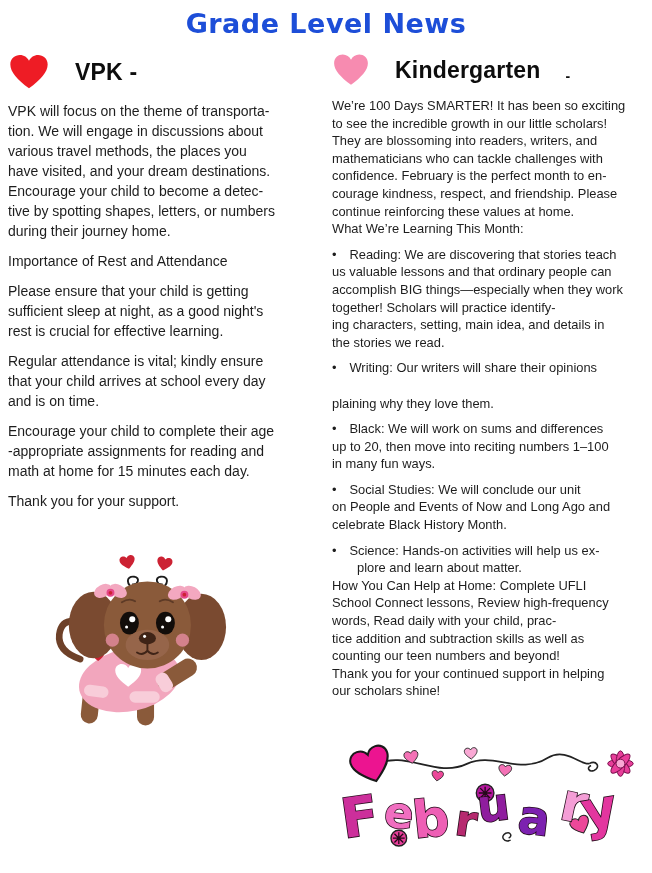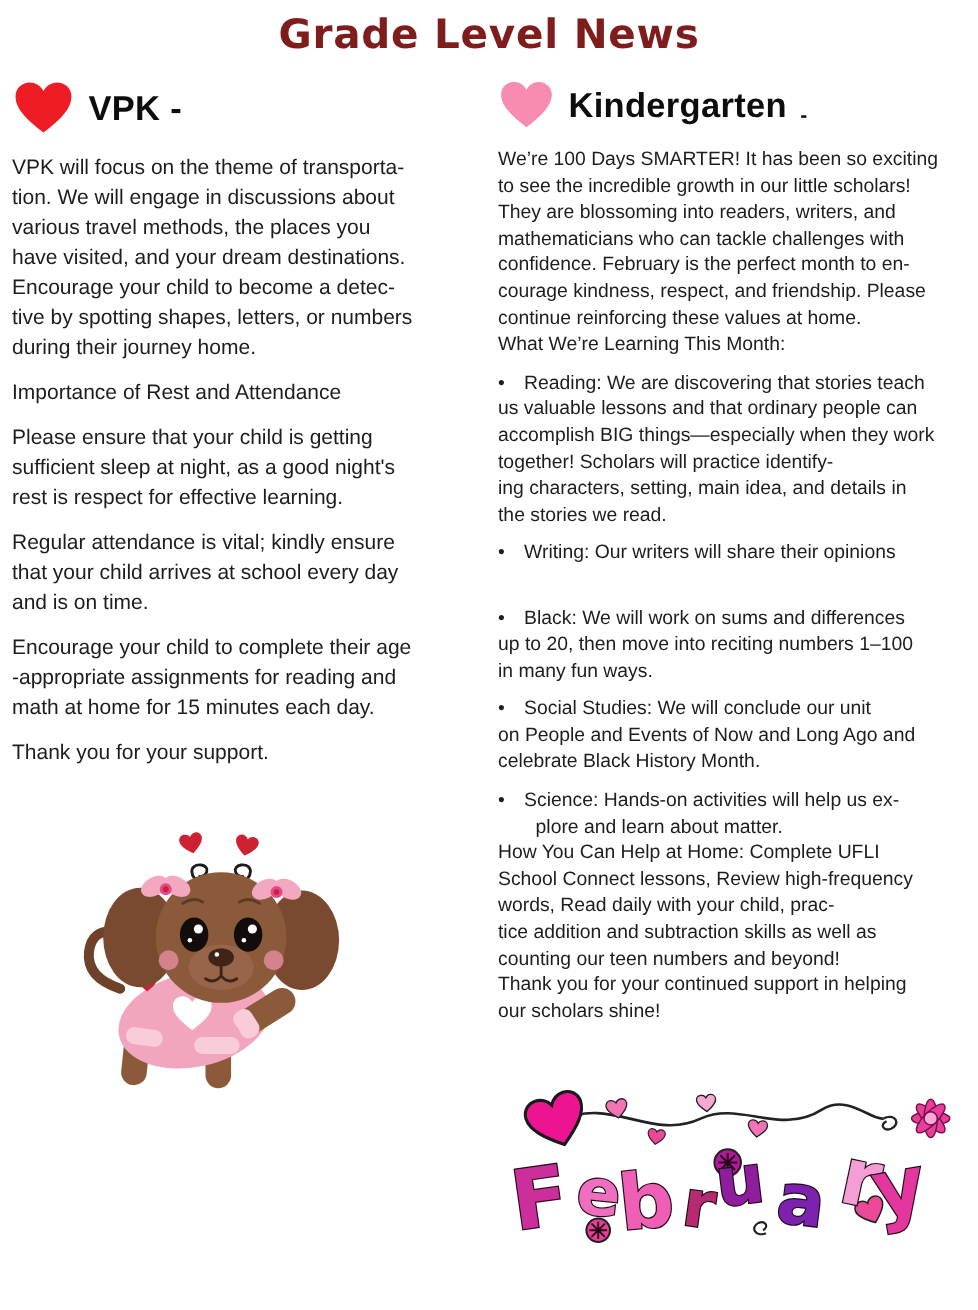--- a/index.html
+++ b/index.html
@@ -3,27 +3,27 @@
 <meta charset="utf-8">
 <style>
   html,body{margin:0;padding:0;background:#ffffff;}
   .page{
     position:relative;width:652px;height:873px;background:#ffffff;
     font-family:"Liberation Sans","DejaVu Sans",sans-serif;color:#1d1d1d;
     overflow:hidden;
   }
   .title{
     text-align:center;font-family:"DejaVu Sans",sans-serif;font-weight:800;
-    font-size:27px;letter-spacing:.5px;color:#7f1d1d;margin:0;padding-top:8px;
+    font-size:27px;letter-spacing:.5px;color:#1d4ed8;margin:0;padding-top:8px;
   }
   .columns{display:flex;gap:14px;padding:0 6px 0 8px;}
   .col{flex:none;}
   .col-left{width:310px;}
   .col-right{width:316px;}
-  .heading-row{display:flex;align-items:center;gap:9px;margin:14px 0 10px 0;}
+  .heading-row{display:flex;align-items:center;gap:25px;margin:14px 0 10px 0;}
   .heading-text{font-size:23px;font-weight:bold;color:#0d0d0d;letter-spacing:.2px;}
   .heading-dash{font-size:14px;font-weight:bold;color:#0d0d0d;align-self:flex-end;padding-bottom:3px;}
   .heart-svg{flex:none;display:block;}
   .left-body{font-size:14px;line-height:20px;}
   .left-body .para{margin:0 0 10px 0;}
   .right-body{font-size:12.9px;line-height:17.6px;}
   .block{margin:0;}
   .block.gap{margin-top:8px;}
   .b{font-weight:normal;}
   .puppy-wrap{margin:42px 0 0 34px;}
@@ -47,21 +47,21 @@
       <div class="heading-row">
         <svg class="heart-svg" width="42" height="38" viewBox="0 0 36 32">
           <path d="M18 30 C8 22.5 2 16 2 9.5 C2 4.4 6 1.4 10.2 1.4 C13.7 1.4 16.6 3.4 18 6.4 C19.4 3.4 22.3 1.4 25.8 1.4 C30 1.4 34 4.4 34 9.5 C34 16 28 22.5 18 30 Z" fill="#ee1c25"></path>
         </svg>
         <span class="heading-text">VPK -</span>
       </div>
 
       <div class="left-body">
         <p class="para"><span>VPK will focus on the theme of transporta-</span><br><span>tion. We will engage in discussions about</span><br><span>various travel methods, the places you</span><br><span>have visited, and your dream destinations.</span><br><span>Encourage your child to become a detec-</span><br><span>tive by spotting shapes, letters, or numbers</span><br><span>during their journey home.</span></p>
         <p class="para"><span>Importance of Rest and Attendance</span></p>
-        <p class="para"><span>Please ensure that your child is getting</span><br><span>sufficient sleep at night, as a good night's</span><br><span>rest is respect for effective learning.</span></p>
+        <p class="para"><span>Please ensure that your child is getting</span><br><span>sufficient sleep at night, as a good night's</span><br><span>rest is crucial for effective learning.</span></p>
         <p class="para"><span>Regular attendance is vital; kindly ensure</span><br><span>that your child arrives at school every day</span><br><span>and is on time.</span></p>
         <p class="para"><span>Encourage your child to complete their age</span><br><span>-appropriate assignments for reading and</span><br><span>math at home for 15 minutes each day.</span></p>
         <p class="para"><span>Thank you for your support.</span></p>
       </div>
 
       <div class="puppy-wrap">
         <svg width="190" height="180" viewBox="0 0 200 190">
 
           <path d="M40,112 Q16,104 18,86 Q20,70 36,72 Q48,74 46,85 Q44,94 35,92" stroke="#6e4129" stroke-width="7" fill="none" stroke-linecap="round"></path>
 
@@ -130,21 +130,21 @@
         <svg class="heart-svg" width="38" height="34" viewBox="0 0 36 32">
           <path d="M18 30 C8 22.5 2 16 2 9.5 C2 4.4 6 1.4 10.2 1.4 C13.7 1.4 16.6 3.4 18 6.4 C19.4 3.4 22.3 1.4 25.8 1.4 C30 1.4 34 4.4 34 9.5 C34 16 28 22.5 18 30 Z" fill="#f78bb0"></path>
         </svg>
         <span class="heading-text">Kindergarten</span>
         <span class="heading-dash">-</span>
       </div>
 
       <div class="right-body">
         <div class="block"><span class="b">We’re 100 Days SMARTER!</span><span> It has been so exciting</span><br><span>to see the incredible growth in our little scholars!</span><br><span>They are blossoming into readers, writers, and</span><br><span>mathematicians who can tackle challenges with</span><br><span>confidence. February is the perfect month to en-</span><br><span>courage kindness, respect, and friendship. Please</span><br><span>continue reinforcing these values at home.</span><br><span class="b">What We’re Learning This Month:</span></div>
         <div class="block gap"><span>•  </span><span class="b">Reading:</span><span> We are discovering that stories teach</span><br><span>us valuable lessons and that ordinary people can</span><br><span>accomplish BIG things—especially when they work</span><br><span>together! Scholars will practice identify-</span><br><span>ing </span><span class="b">characters, setting, main idea, and details</span><span> in</span><br><span>the stories we read.</span></div>
-        <div class="block gap"><span>•  </span><span class="b">Writing:</span><span> Our writers will share their opinions</span><br><br></div>
+        <div class="block gap"><span>•  </span><span class="b">Writing:</span><span> Our writers will share their opinions</span><br><br><span>plaining why they love them.</span></div>
         <div class="block gap"><span>•  </span><span class="b">Black:</span><span> We will work on </span><span class="b">sums and differences</span><br><span class="b">up to 20</span><span>, then move into reciting numbers </span><span class="b">1–100</span><br><span class="b">in many fun ways</span><span>.</span></div>
         <div class="block gap"><span>•  </span><span class="b">Social Studies:</span><span> We will conclude our unit</span><br><span>on </span><span class="b">People and Events of Now and Long Ago</span><span> and</span><br><span>celebrate </span><span class="b">Black History Month</span><span>.</span></div>
         <div class="block gap"><span>•  </span><span class="b">Science:</span><span> Hands-on activities will help us ex-</span><br><span>&nbsp;&nbsp;&nbsp;&nbsp;&nbsp;&nbsp;&nbsp;plore and learn about </span><span class="b">matter</span><span>.</span></div>
         <div class="block"><span class="b">How You Can Help at Home:</span><span> Complete </span><span class="b">UFLI</span><br><span class="b">School Connect lessons,</span><span> Review </span><span class="b">high-frequency</span><br><span class="b">words</span><span>, Read </span><span class="b">daily</span><span> with your child, prac-</span><br><span>tice </span><span class="b">addition and subtraction skills</span><span> as well as</span><br><span>counting our </span><span class="b">teen numbers and beyond</span><span>!</span><br><span>Thank you for your continued support in helping</span><br><span>our scholars shine!</span></div>
       </div>
 
       <div class="feb-wrap">
         <svg width="306" height="110" viewBox="0 0 312 112">
 
           <path d="M36,26 C70,8 98,40 132,24 C158,12 186,36 214,18 C232,7 248,26 256,24" stroke="#222222" stroke-width="1.8" fill="none"></path>

